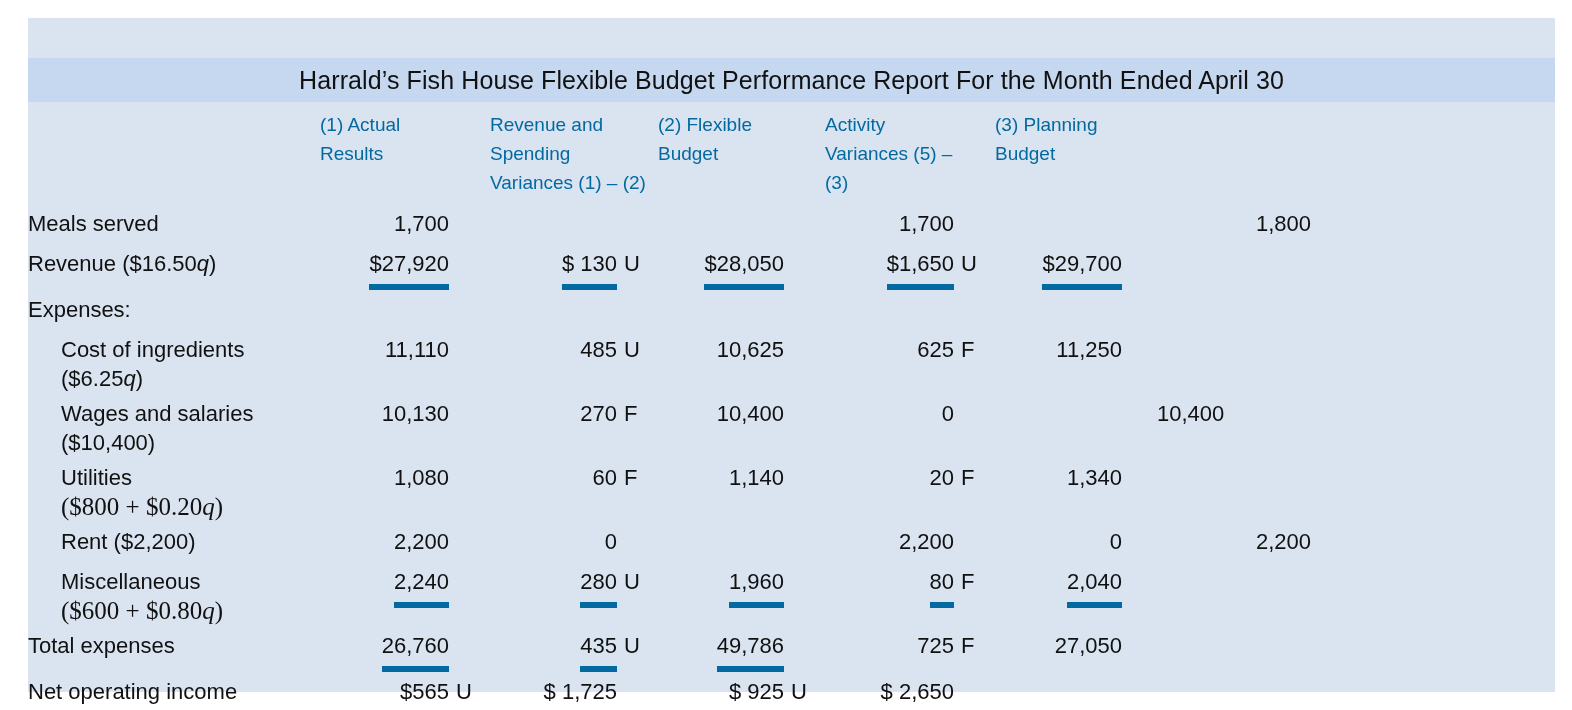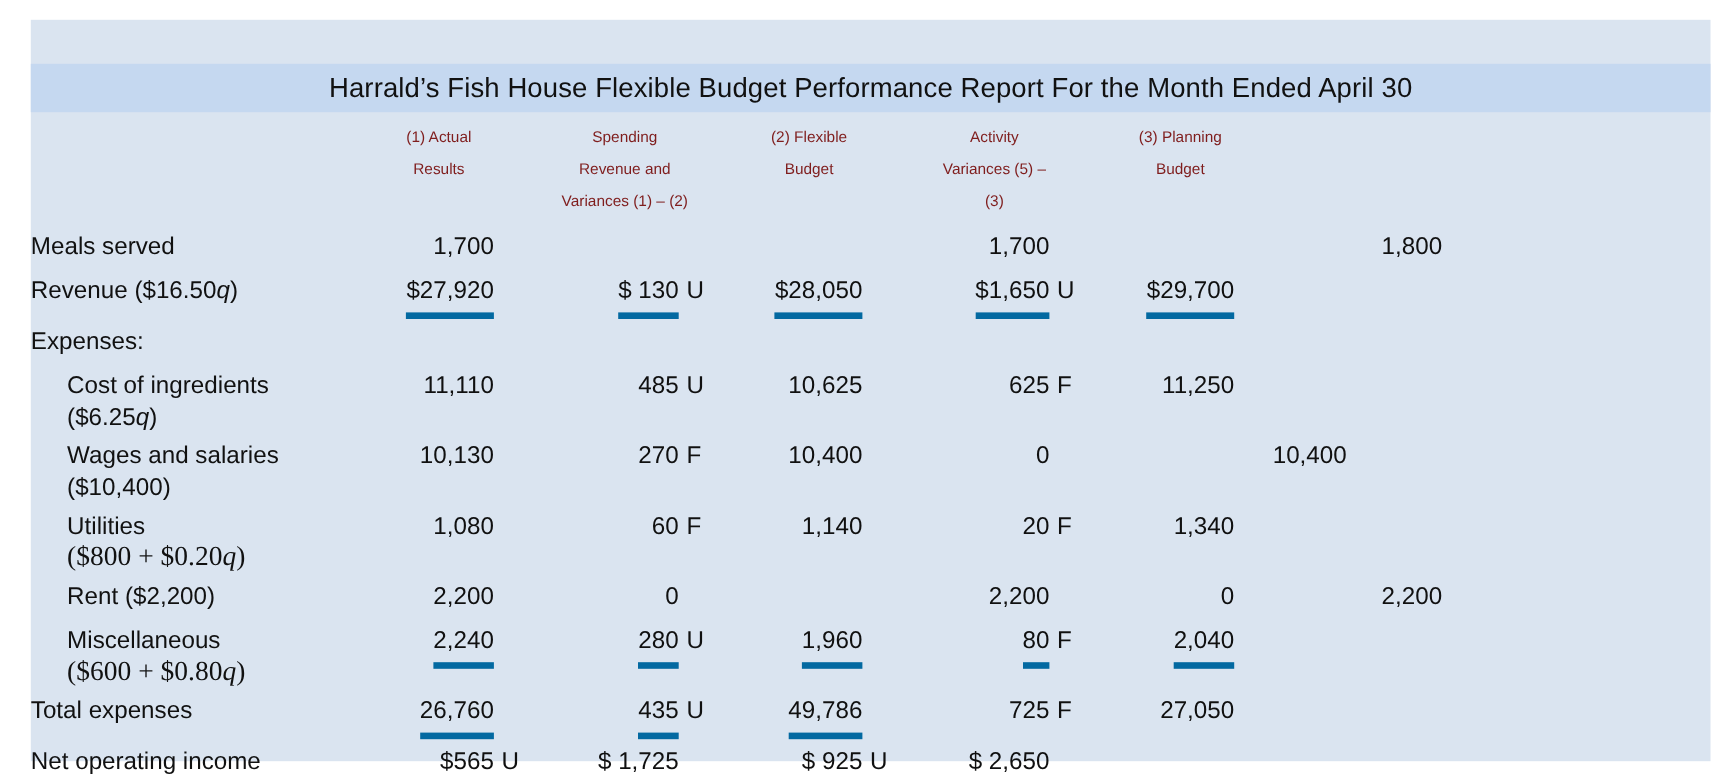--- a/index.html
+++ b/index.html
@@ -48,25 +48,25 @@
     grid-template-columns: 286px 170px 168px 167px 170px 168px 160px;
     column-gap: 0;
     align-items: start;
   }
 
   
   .header-row {
     padding-top: 8px;
   }
   .col-head {
-    font-size: 14px;
+    font-size: 19px;
     line-height: 29px;
-    text-align: center;
+    text-align: left;
     padding: 0 6px;
-    color: #7f1d1d;
+    color: #0369a1;
   }
 
   
   .body-rows {
     padding-top: 7px;
   }
   .grid-row.data {
     min-height: 40px;
   }
 
@@ -138,22 +138,22 @@
     <div class="title-text">Harrald’s Fish House Flexible Budget Performance Report For the Month Ended April 30</div>
   </div>
 
   <div class="grid-row header-row">
     <div></div>
     <div class="col-head">
         <div>(1) Actual</div>
         <div>Results</div>
       </div>
     <div class="col-head">
+        <div>Revenue and</div>
         <div>Spending</div>
-        <div>Revenue and</div>
         <div>Variances (1) – (2)</div>
       </div>
     <div class="col-head">
         <div>(2) Flexible</div>
         <div>Budget</div>
       </div>
     <div class="col-head">
         <div>Activity</div>
         <div>Variances (5) –</div>
         <div>(3)</div>

